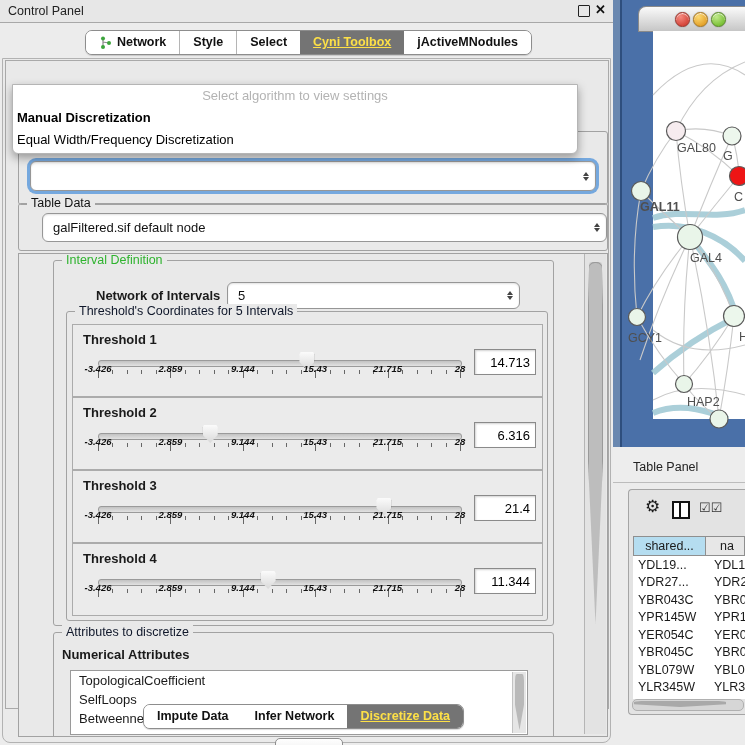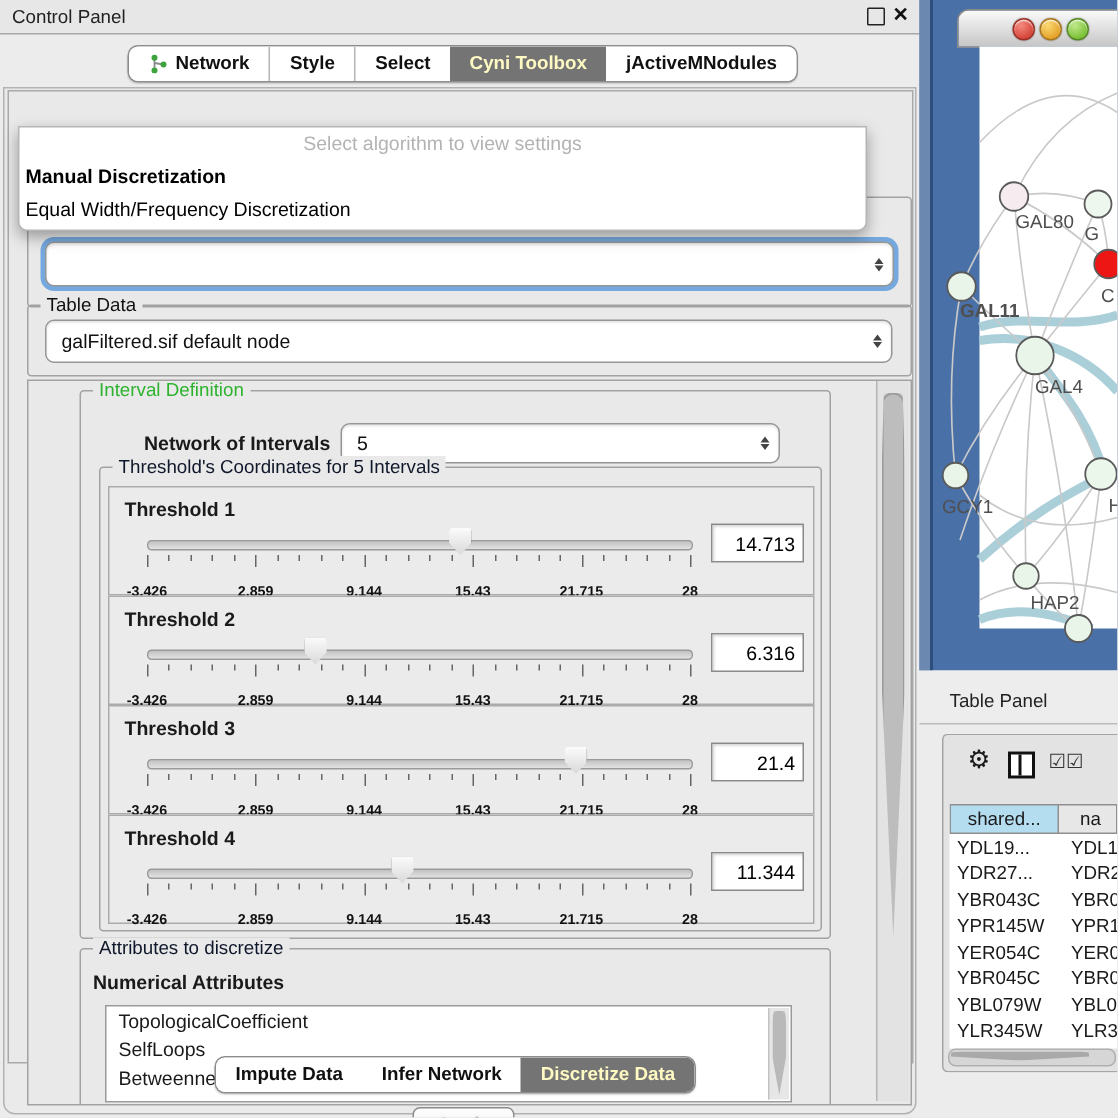--- a/index.html
+++ b/index.html
@@ -12,21 +12,21 @@
   #cp-title{left:8px;top:4px;font-size:12.5px;color:#222;}
   .winbtn{top:5px;width:10px;height:10px;}
   #cp-restore{left:578px;border:1.5px solid #222;border-radius:1px;}
   #cp-close{left:595px;top:2px;font-size:13px;font-weight:bold;color:#111;}
 
   .segbar{display:flex;background:#fff;border:1px solid #8d8d8d;border-radius:7px;overflow:hidden;
           box-shadow:0 1px 1px rgba(0,0,0,.15);}
   .seg{padding:4px 13px 5px;font-size:12.5px;font-weight:bold;color:#111;white-space:nowrap;
        display:flex;align-items:center;gap:5px;background:#fff;}
   .seg.sep{border-left:1px solid #b5b5b5;}
-  .seg.selected{background:#747474;color:#fef9c3;border-left:none;}
+  .seg.selected{background:#747474;color:#fde047;border-left:none;text-decoration:underline;}
   #top-tabs{left:85px;top:30px;}
   #bottom-tabs{left:143px;top:704px;z-index:30;}
 
   #cp-outline{left:2px;top:58px;width:607px;height:683px;border:1px solid #b2b2b2;
               border-radius:0 0 8px 8px;background:#eaeaea;}
   #cp-content{left:5px;top:60px;width:602px;height:647px;border:1px solid #a9a9a9;background:#e9e9e9;}
 
   .groupbox{border:1px solid #a2a2a2;border-radius:3px;}
   .gb-legend{position:absolute;top:-8px;left:8px;background:#e9e9e9;padding:0 4px;font-size:12.5px;}
   .gb-green{color:#2eb32e;}
@@ -38,21 +38,21 @@
 
   .combo{background:#fff;border:1px solid #969696;border-radius:6px;
          box-shadow:inset 0 1px 2px rgba(0,0,0,.12);display:flex;align-items:center;}
   .combo .val{flex:1;padding:0 10px;font-size:13px;color:#111;}
   .stepper{width:18px;display:flex;flex-direction:column;align-items:center;justify-content:center;gap:1px;}
   .arr-up{width:0;height:0;border-left:3.5px solid transparent;border-right:3.5px solid transparent;border-bottom:4.5px solid #444;}
   .arr-dn{width:0;height:0;border-left:3.5px solid transparent;border-right:3.5px solid transparent;border-top:4.5px solid #444;}
 
   #algo-combo{left:24px;top:100px;width:564px;height:28px;
               box-shadow:0 0 0 3px rgba(96,156,220,.85), inset 0 1px 2px rgba(0,0,0,.12);}
-  #td-combo{left:24px;top:152px;width:563px;height:27px;justify-content:flex-end;}
+  #td-combo{left:36px;top:152px;width:563px;height:27px;justify-content:flex-end;}
 
   
   #algo-popup{left:12px;top:84px;width:564px;z-index:40;background:#fff;border:1px solid #b5b5b5;
               border-radius:0 0 6px 6px;box-shadow:0 4px 10px rgba(0,0,0,.35);padding-bottom:2px;}
   .popup-item{font-size:13px;padding:2px 4px;line-height:18px;color:#000;}
   .popup-item.placeholder{color:#b3b3b3;text-align:center;}
   .popup-item.selected{font-weight:bold;}
 
   
   #scrollpanel{left:12px;top:192px;width:588px;height:482px;border:1px solid #a2a2a2;background:#e9e9e9;overflow:hidden;}
@@ -69,21 +69,21 @@
   .th-label{position:absolute;left:10px;top:7px;font-size:13px;font-weight:bold;}
   .slider{position:absolute;left:0;top:0;width:100%;height:100%;}
   .track{position:absolute;left:25px;top:35px;width:362px;height:5px;border:1px solid #9a9a9a;border-radius:3px;
          background:linear-gradient(#c2c2c2,#e2e2e2);}
   .thumb{position:absolute;top:27px;width:15px;height:18px;background:linear-gradient(#fbfbfb,#d9d9d9);
          clip-path:polygon(8% 0,92% 0,100% 12%,100% 55%,50% 100%,0 55%,0 12%);
          filter:drop-shadow(0 0 1px #777);}
   .ticks{position:absolute;left:25px;top:45px;width:362px;height:9px;}
   .ticks i{position:absolute;top:0;width:1px;height:4px;background:#666;}
   .ticks i.major{height:8px;}
-  .tick-labels{position:absolute;left:25px;top:64px;width:362px;height:12px;}
+  .tick-labels{position:absolute;left:25px;top:38px;width:362px;height:12px;font-style:italic;}
   .tick-labels span{position:absolute;transform:translateX(-50%);font-size:9.5px;font-weight:bold;color:#111;white-space:nowrap;}
   .th-value{position:absolute;right:6px;top:24px;width:50px;height:24px;border:1px solid #8a8a8a;
             box-shadow:inset 1px 1px 2px rgba(0,0,0,.18);background:#fff;font-family:"Liberation Sans",sans-serif;
             font-size:13px;text-align:right;padding:0 5px;}
 
   #attr-group{left:34px;top:378px;width:499px;height:130px;}
   #attr-subtitle{left:8px;top:14px;font-size:13px;font-weight:bold;}
   #attr-list{left:16px;top:37px;width:456px;height:63px;background:#fff;border:1px solid #9a9a9a;overflow:hidden;}
   .attr-item{font-size:13px;line-height:19px;padding-left:8px;white-space:nowrap;}
   #attr-scroll{position:absolute;right:1px;top:1px;width:13px;height:61px;background:#e6e6e6;border-left:1px solid #c2c2c2;}

